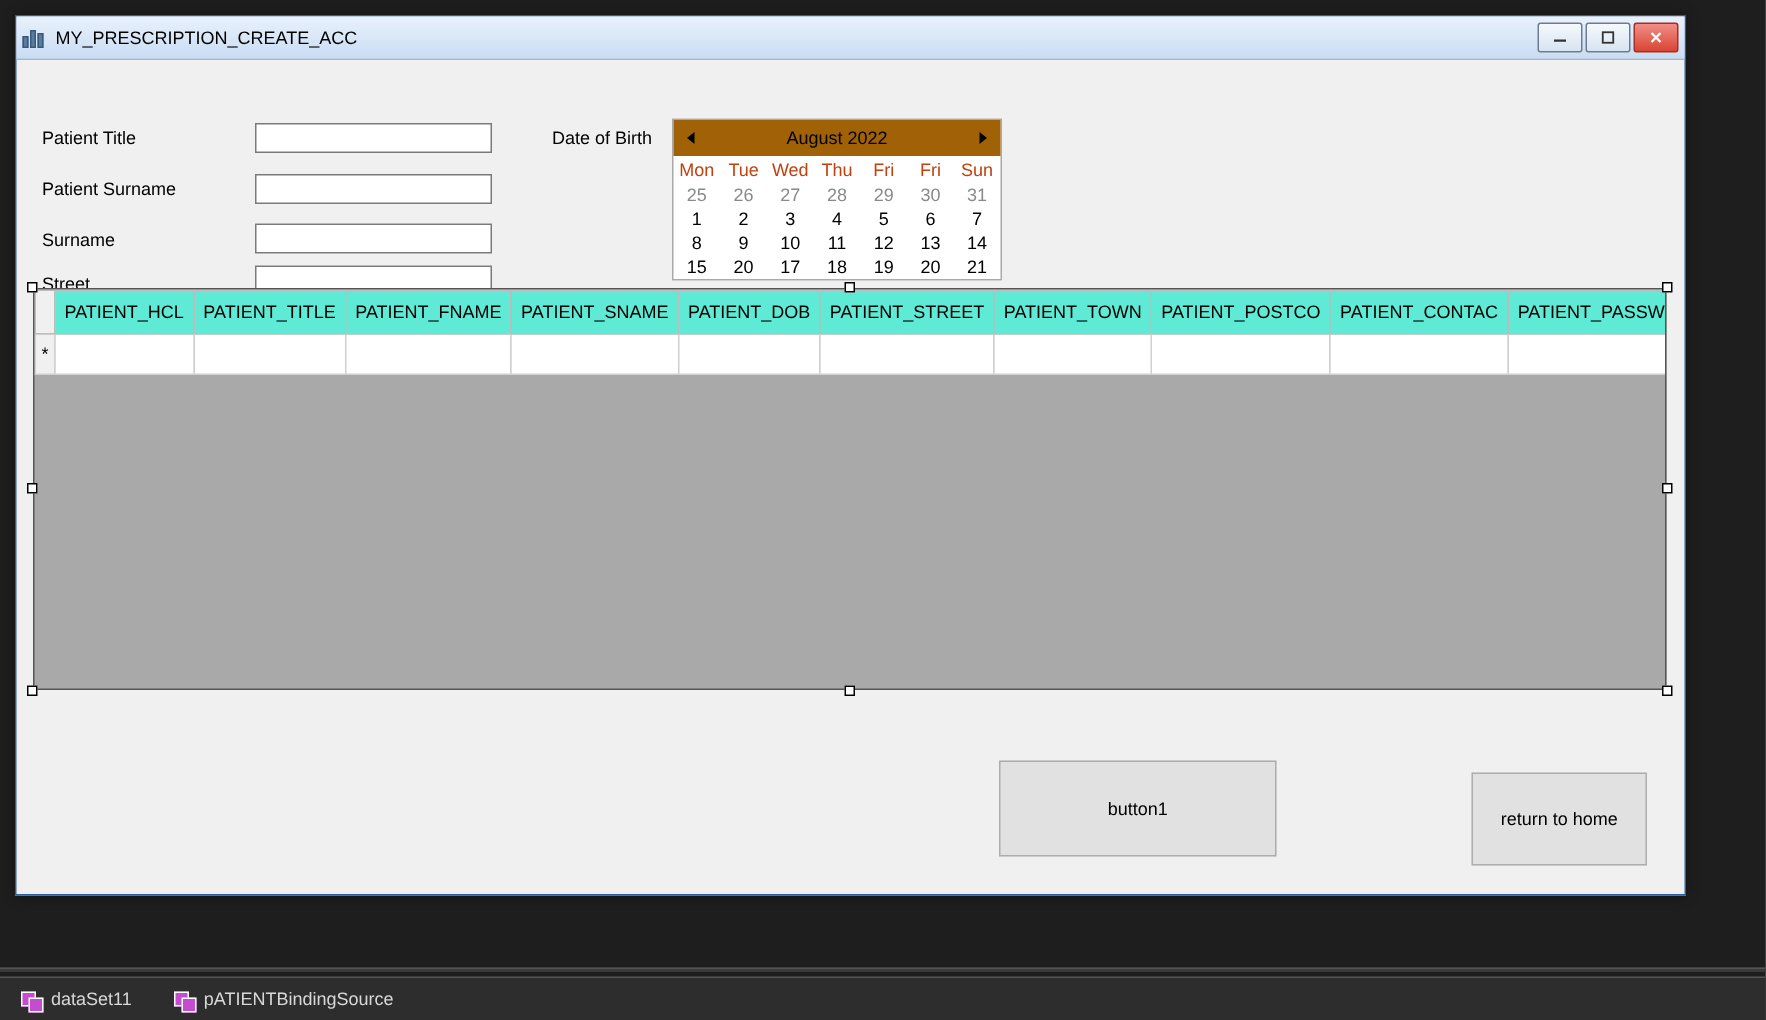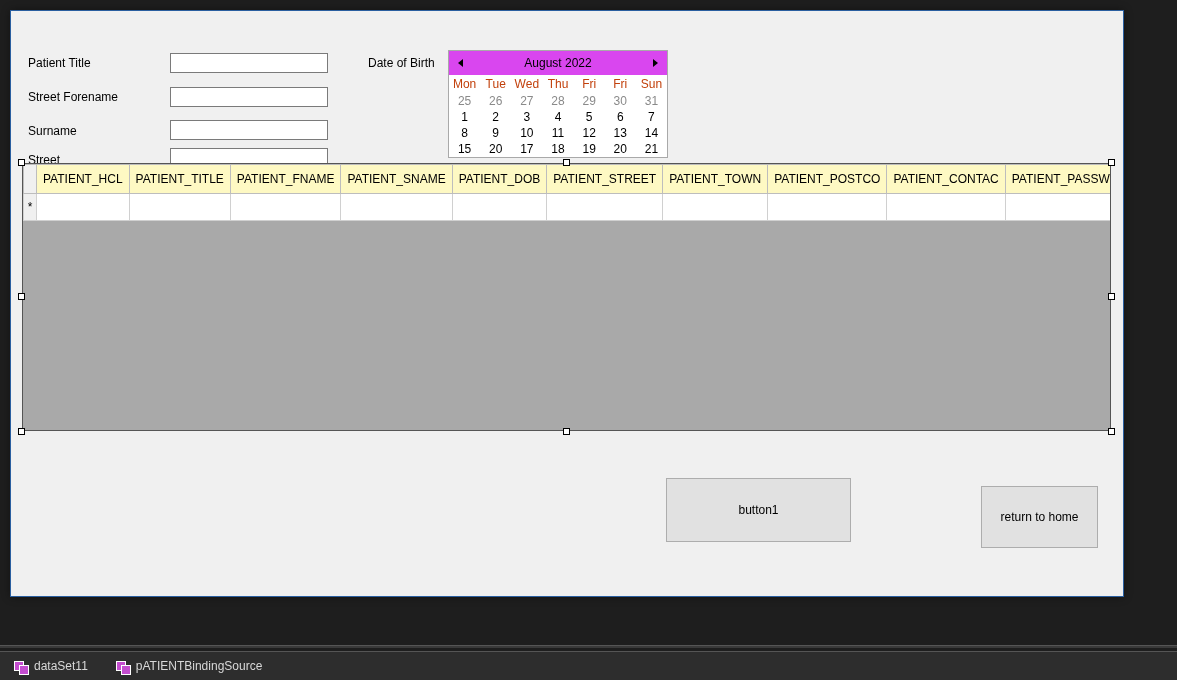--- a/index.html
+++ b/index.html
@@ -16,33 +16,33 @@
   .winbtns{display:flex;gap:2px;}
   .winbtn{width:28px;height:18px;border:1px solid #6c7d90;background:linear-gradient(#f5f9fd,#d7e4f2);border-radius:2px;display:flex;align-items:center;justify-content:center;cursor:default;}
   .winbtn.close{background:linear-gradient(#f08e88,#d94534);border-color:#a52f22;color:#fff;}
   .winbtn svg{width:10px;height:10px;}
   .client{position:relative;width:100%;height:calc(100% - 28px);}
   
   .lbl{position:absolute;color:#000;}
   .tbox{position:absolute;width:158px;height:20px;border:1px solid #7a7a7a;background:#fff;box-sizing:border-box;padding:1px 3px;}
   
   .cal{position:absolute;left:437px;top:39px;width:218px;border:1px solid #a9a9a9;background:#fff;font-size:12px;}
-  .cal-hdr{display:flex;align-items:center;justify-content:center;height:24px;position:relative;background:#d946ef;}
+  .cal-hdr{display:flex;align-items:center;justify-content:center;height:24px;position:relative;background:#a16207;}
   .cal-nav{position:absolute;top:4px;width:16px;height:16px;display:flex;align-items:center;justify-content:center;cursor:default;}
   .cal-nav.prev{left:4px;}
   .cal-nav.next{right:4px;}
   .cal-grid{width:100%;border-collapse:collapse;}
   .cal-grid th{font-weight:400;color:#c2410c;padding:2px 0;width:14.28%;text-align:center;}
   .cal-grid td{text-align:center;padding:1px 0;color:#000;}
   .cal-grid td.other{color:#8a8a8a;margin-left:12px;}
   
   .dgv-wrap{position:absolute;left:11px;top:152px;width:1089px;height:268px;}
   .dgv{width:100%;height:100%;background:#a9a9a9;border:1px solid #555;box-sizing:border-box;overflow:hidden;}
   .dgv table{border-collapse:collapse;width:100%;background:#a9a9a9;}
-  .dgv th{background:#fef9c3;border:1px solid #bdbdbd;font-weight:400;padding:4px 6px;text-align:left;white-space:nowrap;height:20px;}
+  .dgv th{background:#5eead4;border:1px solid #bdbdbd;font-weight:400;padding:4px 6px;text-align:left;white-space:nowrap;height:20px;}
   .dgv th.rowhdr{width:40px;background:#f0f0f0;}
   .dgv td{background:#fff;border:1px solid #d0d0d0;height:24px;}
   .dgv td.rowhdr{background:#f0f0f0;width:40px;text-align:center;color:#000;}
   
   .handle{position:absolute;width:7px;height:7px;background:#fff;border:1px solid #000;box-sizing:border-box;}
   
   .btn{position:absolute;background:#e1e1e1;border:1px solid #adadad;display:flex;align-items:center;justify-content:center;cursor:default;font-size:12px;}
   
   .tray{position:absolute;left:0;bottom:0;width:1177px;height:28px;background:#2d2d2d;border-top:1px solid #555;display:flex;align-items:center;padding-left:14px;gap:28px;}
   .tray .item{display:flex;align-items:center;gap:6px;color:#d8d8d8;font-size:12px;}
@@ -51,25 +51,51 @@
   .tray .ds-icon::after{content:"";position:absolute;left:5px;top:6px;width:8px;height:8px;background:#c44dcf;border:1px solid #fff;}
   
   .sep{position:absolute;left:0;bottom:32px;width:1177px;height:2px;background:#3a3a3a;border-top:1px solid #555;}
 </style>
 </head>
 <body>
 
 <div class="desktop">
 
   <div class="window">
+    <div class="titlebar">
+      <div class="app-icon">
+          <span></span>
+          <span></span>
+          <span></span>
+        </div>
+      <div class="title">MY_PRESCRIPTION_CREATE_ACC</div>
+      <div class="winbtns">
+        <div class="winbtn">
+            <svg viewBox="0 0 10 10">
+              <line x1="1" y1="7" x2="9" y2="7" stroke="#333" stroke-width="1.5"></line>
+            </svg>
+          </div>
+        <div class="winbtn">
+            <svg viewBox="0 0 10 10">
+              <rect x="1.5" y="1.5" width="7" height="7" fill="none" stroke="#333" stroke-width="1.2"></rect>
+            </svg>
+          </div>
+        <div class="winbtn close">
+            <svg viewBox="0 0 10 10">
+              <line x1="2" y1="2" x2="8" y2="8" stroke="#fff" stroke-width="1.5"></line>
+              <line x1="8" y1="2" x2="2" y2="8" stroke="#fff" stroke-width="1.5"></line>
+            </svg>
+          </div>
+      </div>
+    </div>
 
     <div class="client">
 
       <div class="lbl" style="left:17px;top:45px;">Patient Title</div>
-      <div class="lbl" style="left:17px;top:79px;">Street Forename</div>
+      <div class="lbl" style="left:17px;top:79px;">Patient Surname</div>
       <div class="lbl" style="left:17px;top:113px;">Surname</div>
       <div class="lbl" style="left:17px;top:142px;">Street</div>
       <div class="lbl" style="left:357px;top:45px;">Date of Birth</div>
 
       <input class="tbox" style="left: 159px; top: 42px;" value="">
       <input class="tbox" style="left: 159px; top: 76px;" value="">
       <input class="tbox" style="left: 159px; top: 109px;" value="">
       <input class="tbox" style="left: 159px; top: 137px;" value="">
 
       <div class="cal">

